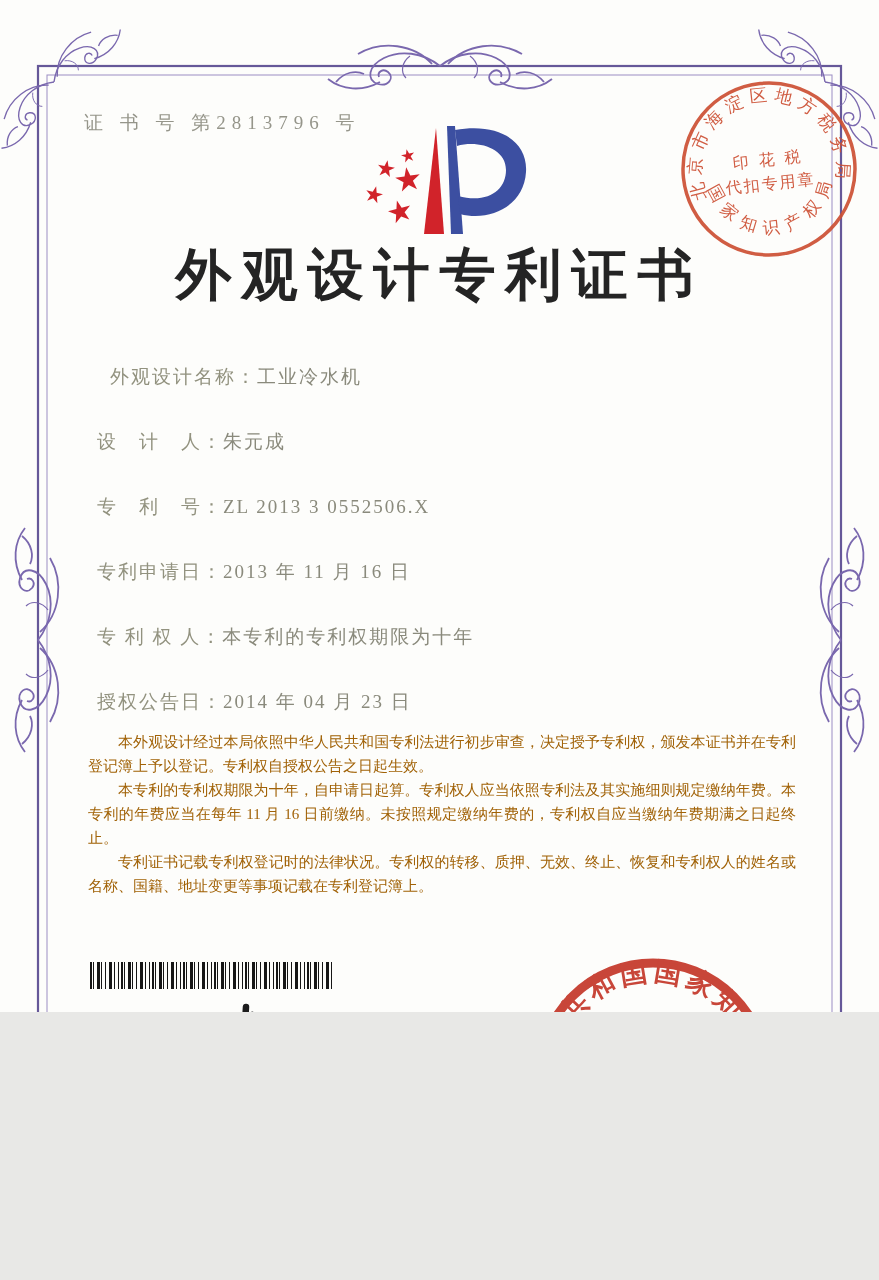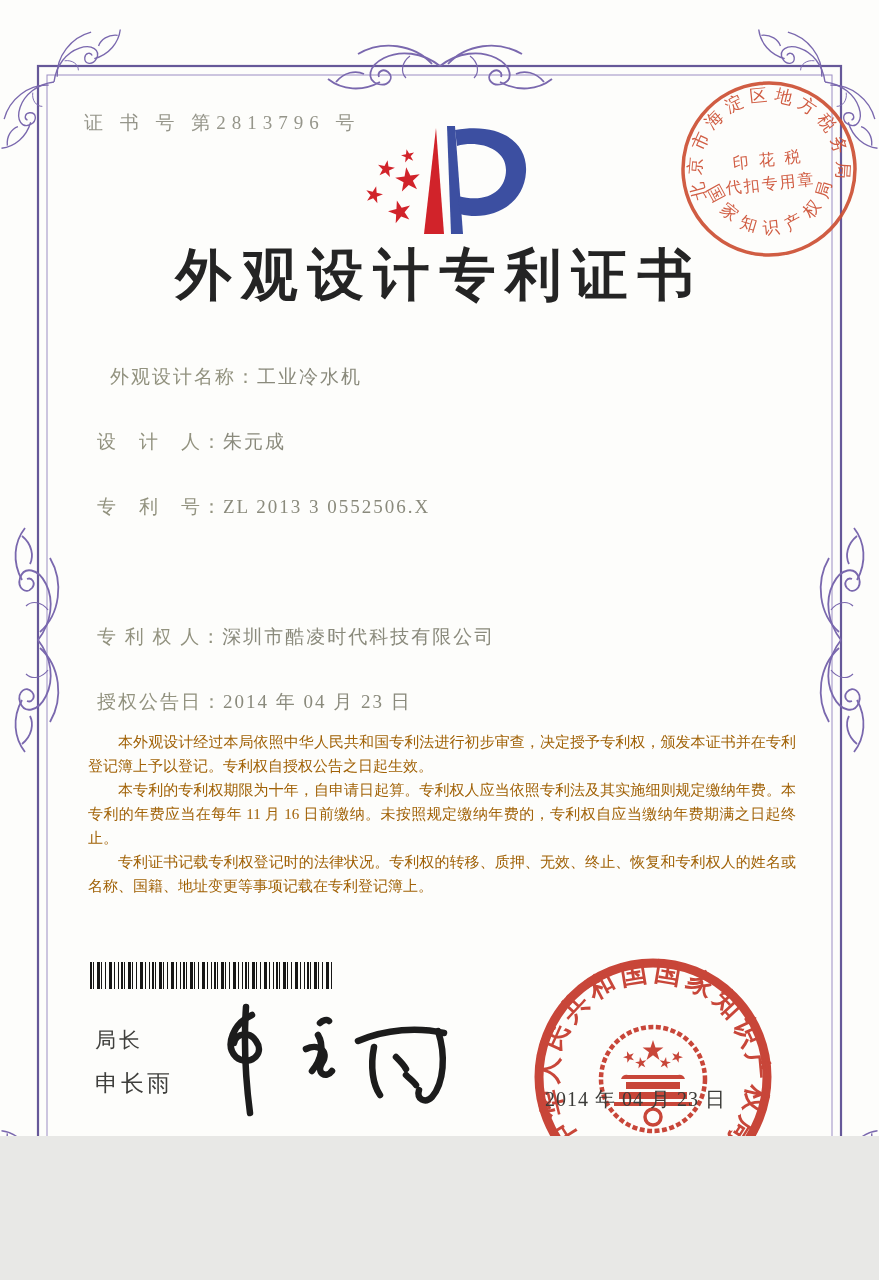--- a/index.html
+++ b/index.html
@@ -1,18 +1,18 @@
 <!DOCTYPE html>
 <html><head>
 <meta charset="utf-8">
 <style>
   html,body{margin:0;padding:0;background:#e8e8e6;}
   #page{
     position:relative;
-    width:879px;height:1136px;
+    width:879px;height:1012px;
     margin:0 auto;
     background:#fdfdfb;
     overflow:hidden;
     font-family:"Liberation Serif", serif;
   }
   .abs{position:absolute;}
   #border-svg{left:0;top:0;width:879px;height:1280px;}
   #cert-no{left:84px;top:110px;font-size:19px;letter-spacing:6px;color:#95958a;}
   #logo-svg{left:350px;top:120px;width:210px;height:125px;}
   #title{left:0;right:0;top:238px;text-align:center;font-size:56px;font-weight:bold;
@@ -115,22 +115,25 @@
 
   <div id="row0" class="abs field-row">
     <span class="field-label">外观设计名称：</span><span class="field-value">工业冷水机</span>
   </div>
   <div id="row1" class="abs field-row">
     <span class="field-label">设　计　人：</span><span class="field-value">朱元成</span>
   </div>
   <div id="row2" class="abs field-row">
     <span class="field-label">专　利　号：</span><span class="field-value">ZL 2013 3 0552506.X</span>
   </div>
+  <div id="row3" class="abs field-row">
+    <span class="field-label">专利申请日：</span><span class="field-value">2013 年 11 月 16 日</span>
+  </div>
   <div id="row4" class="abs field-row">
-    <span class="field-label">专 利 权 人：</span><span class="field-value">深圳市酷凌时代科技有限公司</span>
+    <span class="field-label">专 利 权 人：</span><span class="field-value">本专利的专利权期限为十年</span>
   </div>
   <div id="row5" class="abs field-row">
     <span class="field-label">授权公告日：</span><span class="field-value">2014 年 04 月 23 日</span>
   </div>
 
   <div id="paragraphs" class="abs">
     <p>本外观设计经过本局依照中华人民共和国专利法进行初步审查，决定授予专利权，颁发本证书并在专利登记簿上予以登记。专利权自授权公告之日起生效。</p>
     <p>本专利的专利权期限为十年，自申请日起算。专利权人应当依照专利法及其实施细则规定缴纳年费。本专利的年费应当在每年 11 月 16 日前缴纳。未按照规定缴纳年费的，专利权自应当缴纳年费期满之日起终止。</p>
     <p>专利证书记载专利权登记时的法律状况。专利权的转移、质押、无效、终止、恢复和专利权人的姓名或名称、国籍、地址变更等事项记载在专利登记簿上。</p>
   </div>

